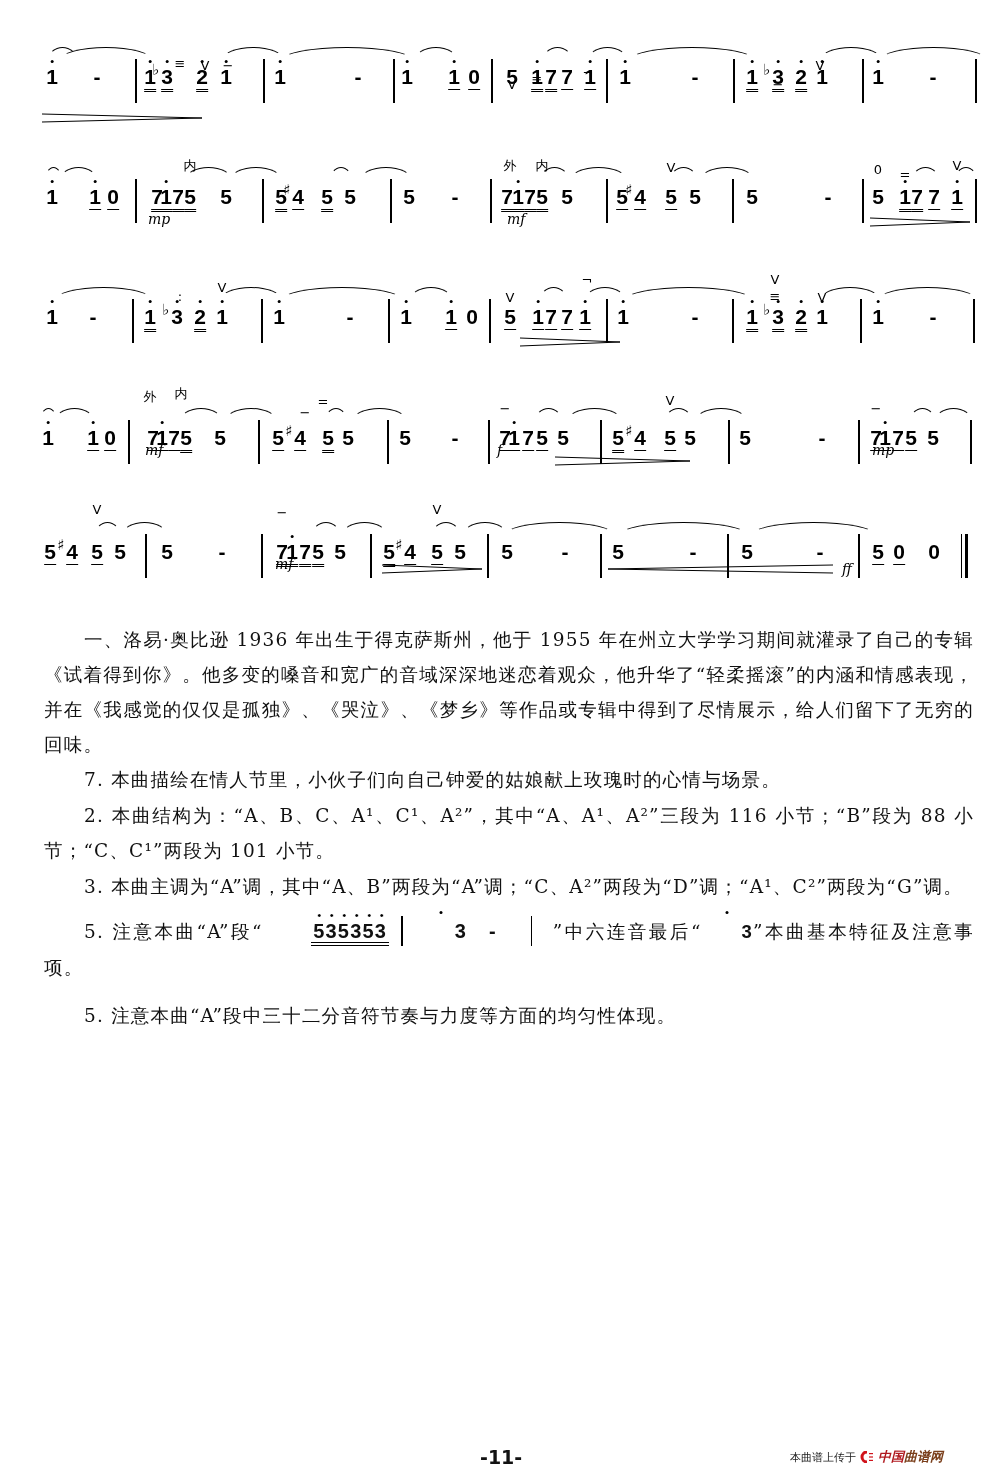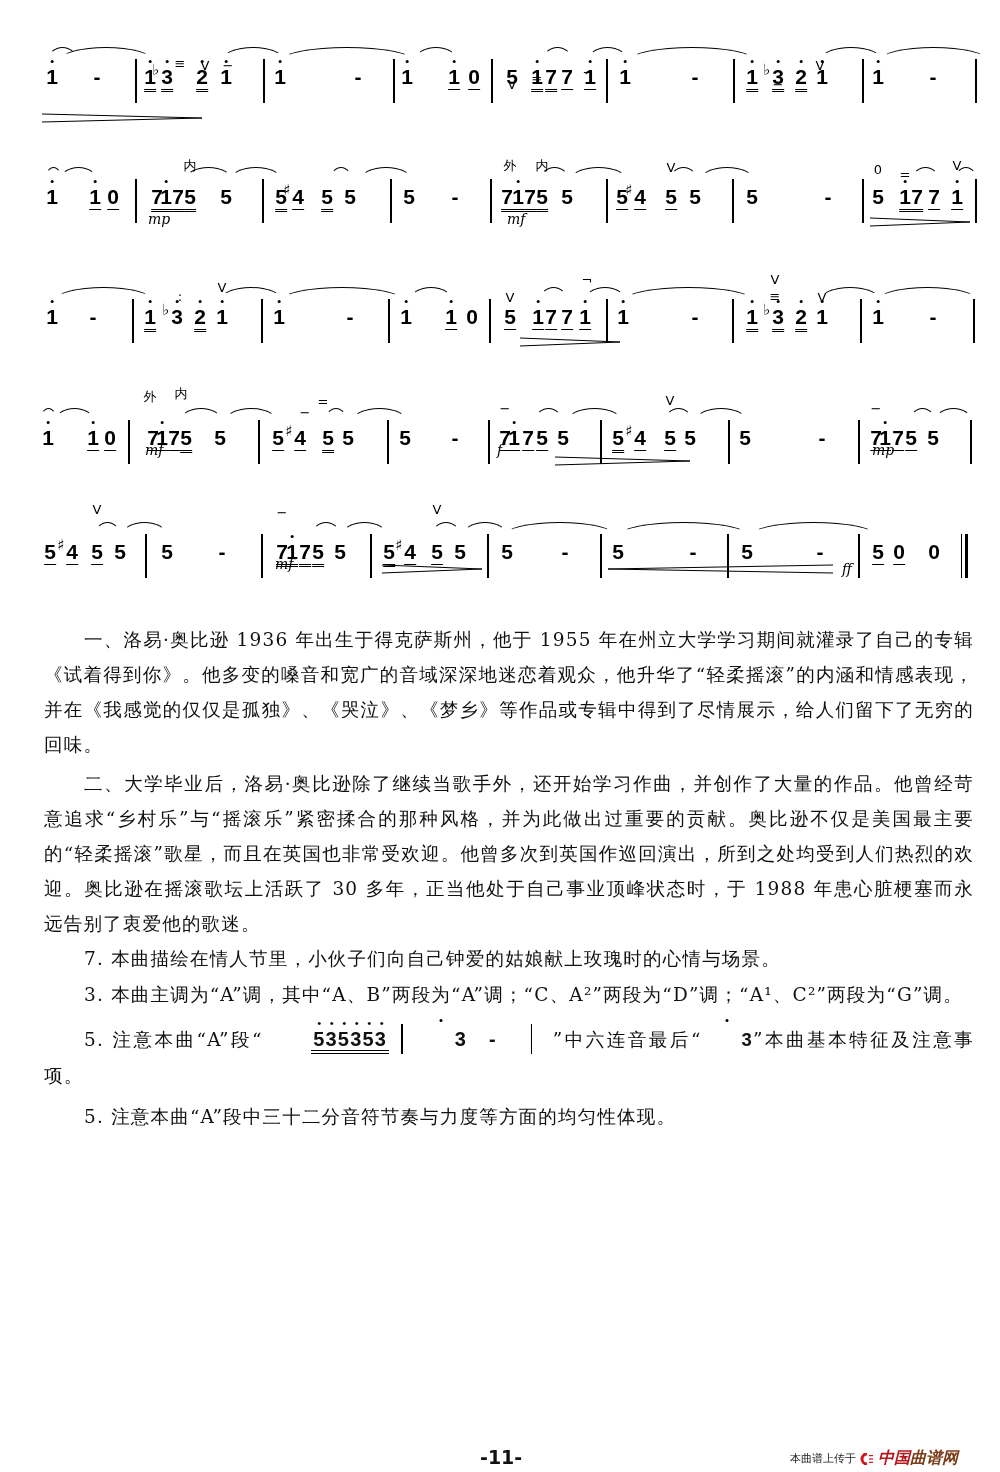--- a/index.html
+++ b/index.html
@@ -25,21 +25,21 @@
   .item { font-family:"DejaVu Serif", serif; font-size:18.5px; line-height:35.5px; margin:0; text-indent:40px; letter-spacing:1.2px; text-align:justify; }
   .inline-score { display:inline-block; position:relative; font-family:"Liberation Sans", sans-serif; font-weight:bold; font-size:20px; vertical-align:baseline; }
   .sextuplet { border-bottom:4px double #000; padding:0 2px; position:relative; }
   .sextuplet .dots { position:absolute; left:2px; top:-6px; width:calc(100% - 4px); height:3px; background-image:radial-gradient(circle, #000 1.2px, transparent 1.5px); background-size:12.5px 3px; background-repeat:repeat-x; }
   .inline-bar { display:inline-block; width:1.5px; height:30px; background:#000; vertical-align:-8px; margin:0 12px; }
   .dotted-3 { position:relative; display:inline-block; }
   .dotted-3::before { content:""; position:absolute; left:50%; top:-3px; width:3px; height:3px; background:#000; border-radius:50%; transform:translateX(-50%); }
   .footer-page { position:absolute; left:480px; top:1446px; font-family:"DejaVu Sans", sans-serif; font-weight:bold; font-size:19px; }
   .footer-site { position:absolute; left:790px; top:1448px; font-family:"DejaVu Sans", sans-serif; font-size:11px; color:#222; display:flex; align-items:center; gap:4px; }
   .site-logo { display:inline-block; width:14px; height:12px; position:relative; }
-  .site-name { font-weight:bold; font-style:italic; font-size:16px; color:#b0181e; }
+  .site-name { font-weight:bold; font-style:italic; font-size:13px; color:#b0181e; }
   .site-name .brown { color:#7a3e1a; }
 </style>
 </head>
 <body>
 
 <div class="score" id="score">
     <div class="row" style="top: 45px;">
       <div class="note" style="left: 52px; top: 20px;"><span>1</span><span class="dot-above"></span></div>
       <div class="note" style="left: 97px; top: 20px;"><span>-</span></div>
       <div class="note ul2" style="left: 150px; top: 20px;"><span>1</span><span class="dot-above"></span></div>
@@ -346,31 +346,31 @@
           <line x1="0" y1="5" x2="225" y2="9" stroke="#000" stroke-width="1"></line>
         </svg>
       </div>
       <div class="dyn" style="left: 275px; top: 36px;">mf</div>
       <div class="dyn" style="left: 842px; top: 41px;">ff</div>
     </div>
   </div>
 
 <div class="text-section">
   <p class="para">一、洛易·奥比逊 1936 年出生于得克萨斯州，他于 1955 年在州立大学学习期间就灌录了自己的专辑《试着得到你》。他多变的嗓音和宽广的音域深深地迷恋着观众，他升华了“轻柔摇滚”的内涵和情感表现，并在《我感觉的仅仅是孤独》、《哭泣》、《梦乡》等作品或专辑中得到了尽情展示，给人们留下了无穷的回味。</p>
-  <p class="para" style="margin-top:4px">二、大学毕业后，洛易·奥比逊除了继续当歌手外，还开始学习作曲，并创作了大量的作品。他曾经苛意追求“乡村乐”与“摇滚乐”紧密揉合的那种风格，并为此做出过重要的贡献。奥比逊不仅是美国最主要的“轻柔摇滚”歌星，而且在英国也非常受欢迎。他曾多次到英国作巡回演出，所到之处均受到人们热烈的欢迎。奥比逊在摇滚歌坛上活跃了 30 多年，正当他处于自己事业顶峰状态时，于 1988 年患心脏梗塞而永远告别了衷爱他的歌迷。</p>
   <p class="item">7. 本曲描绘在情人节里，小伙子们向自己钟爱的姑娘献上玫瑰时的心情与场景。</p>
+  <p class="item">2. 本曲结构为：“A、B、C、A¹、C¹、A²”，其中“A、A¹、A²”三段为 116 小节；“B”段为 88 小节；“C、C¹”两段为 101 小节。</p>
   <p class="item">3. 本曲主调为“A”调，其中“A、B”两段为“A”调；“C、A²”两段为“D”调；“A¹、C²”两段为“G”调。</p>
   <p class="item" style="margin-top:10px">
     <span>5. 注意本曲“A”段“</span>
     <span class="inline-score">
       <span class="sextuplet"><span class="dots"></span><span>535353</span></span><span class="inline-bar"></span><span class="dotted-3">3</span><span style="margin:0 22px">-</span><span class="inline-bar"></span>
     </span>
     <span>”中六连音最后“</span><span class="dotted-3" style="font-family:'Liberation Sans',sans-serif;font-weight:bold">3</span><span>”本曲基本特征及注意事项。</span>
   </p>
-  <p class="item" style="margin-top:6px">5. 注意本曲“A”段中三十二分音符节奏与力度等方面的均匀性体现。</p>
+  <p class="item" style="margin-top:13px">5. 注意本曲“A”段中三十二分音符节奏与力度等方面的均匀性体现。</p>
 </div>
 
 <div class="footer-page">-11-</div>
 <div class="footer-site">
   <span>本曲谱上传于</span>
   <span class="site-logo">
     <svg width="14" height="12" viewBox="0 0 14 12">
         <path d="M7 1 A5 5 0 1 0 7 11" stroke="#d0141c" stroke-width="3" fill="none"></path>
         <rect x="9" y="2" width="4" height="1.2" fill="#d0141c"></rect>
         <rect x="9" y="5.4" width="4" height="1.2" fill="#d0141c"></rect>

